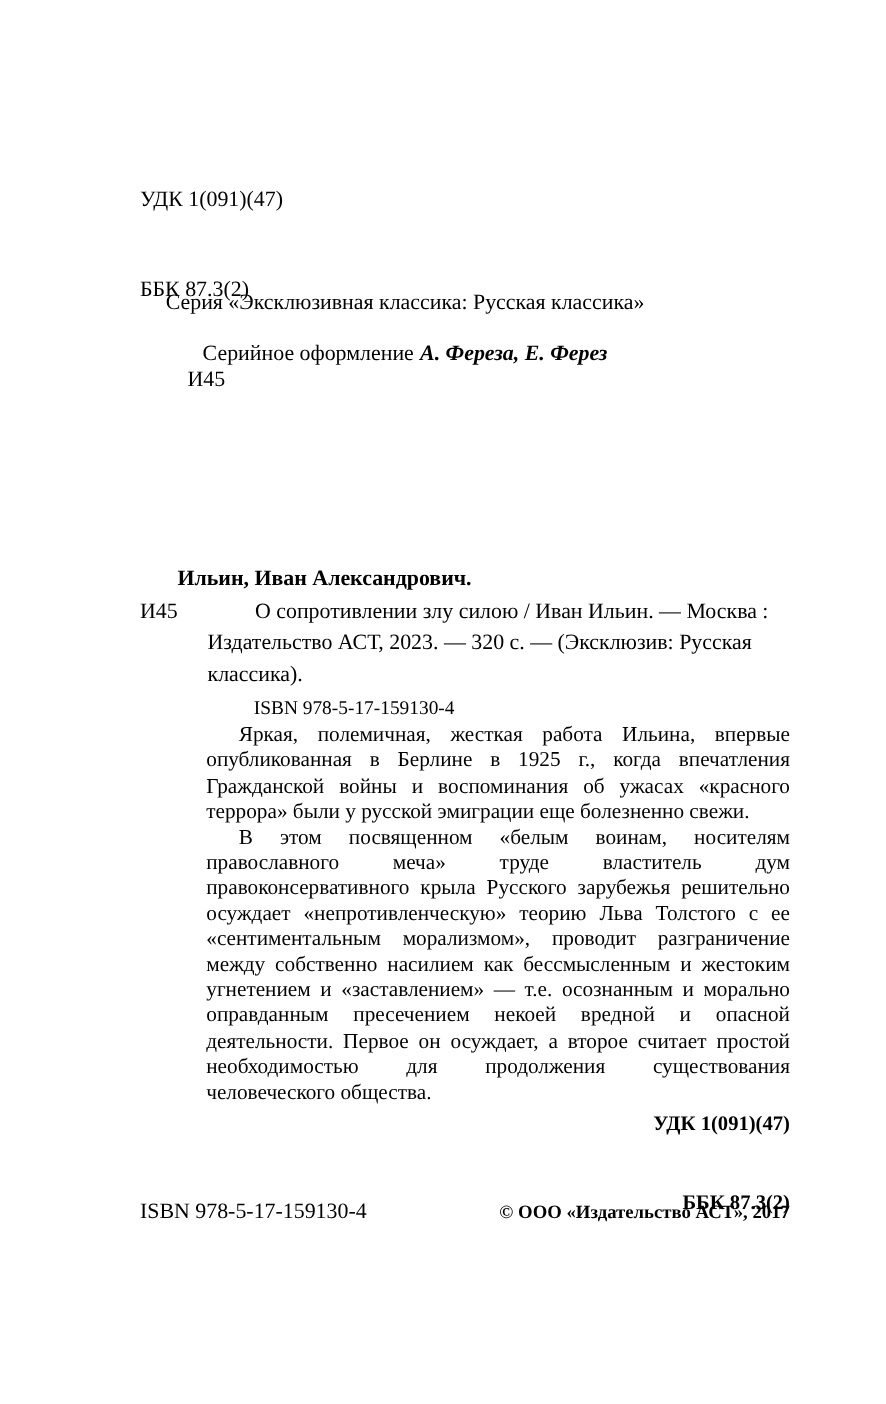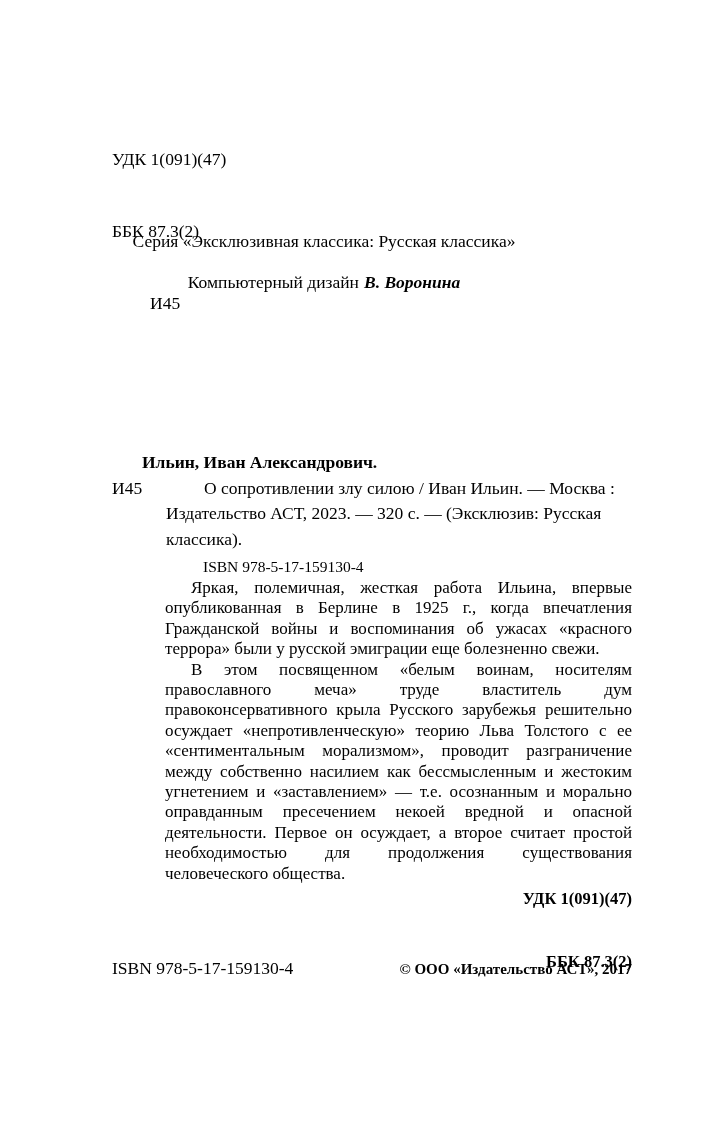--- a/index.html
+++ b/index.html
@@ -149,21 +149,21 @@
 <div class="page">
 
   <div class="udk-block">
     <span class="line">УДК 1(091)(47)</span>
     <span class="line">ББК 87.3(2)</span>
     <span class="line indent">И45</span>
   </div>
 
   <div class="credits">
     <span class="credit-line">Серия «Эксклюзивная классика: Русская классика»</span>
-    <span class="credit-line"><span>Компьютерный дизайн</span><span class="name">В. Воронина</span></span>
+    <span class="credit-line"><span>Серийное оформление</span><span class="name">А. Фереза, Е. Ферез</span></span>
   </div>
 
   <div class="record">
     <span class="author">Ильин, Иван Александрович.</span>
     <div class="body">
       <span class="index">И45</span>
       <span class="body-text">О сопротивлении злу силою / Иван Ильин. — Москва : Издательство АСТ, 2023. — 320 с. — (Эксклюзив: Русская классика).</span>
     </div>
   </div>
 

